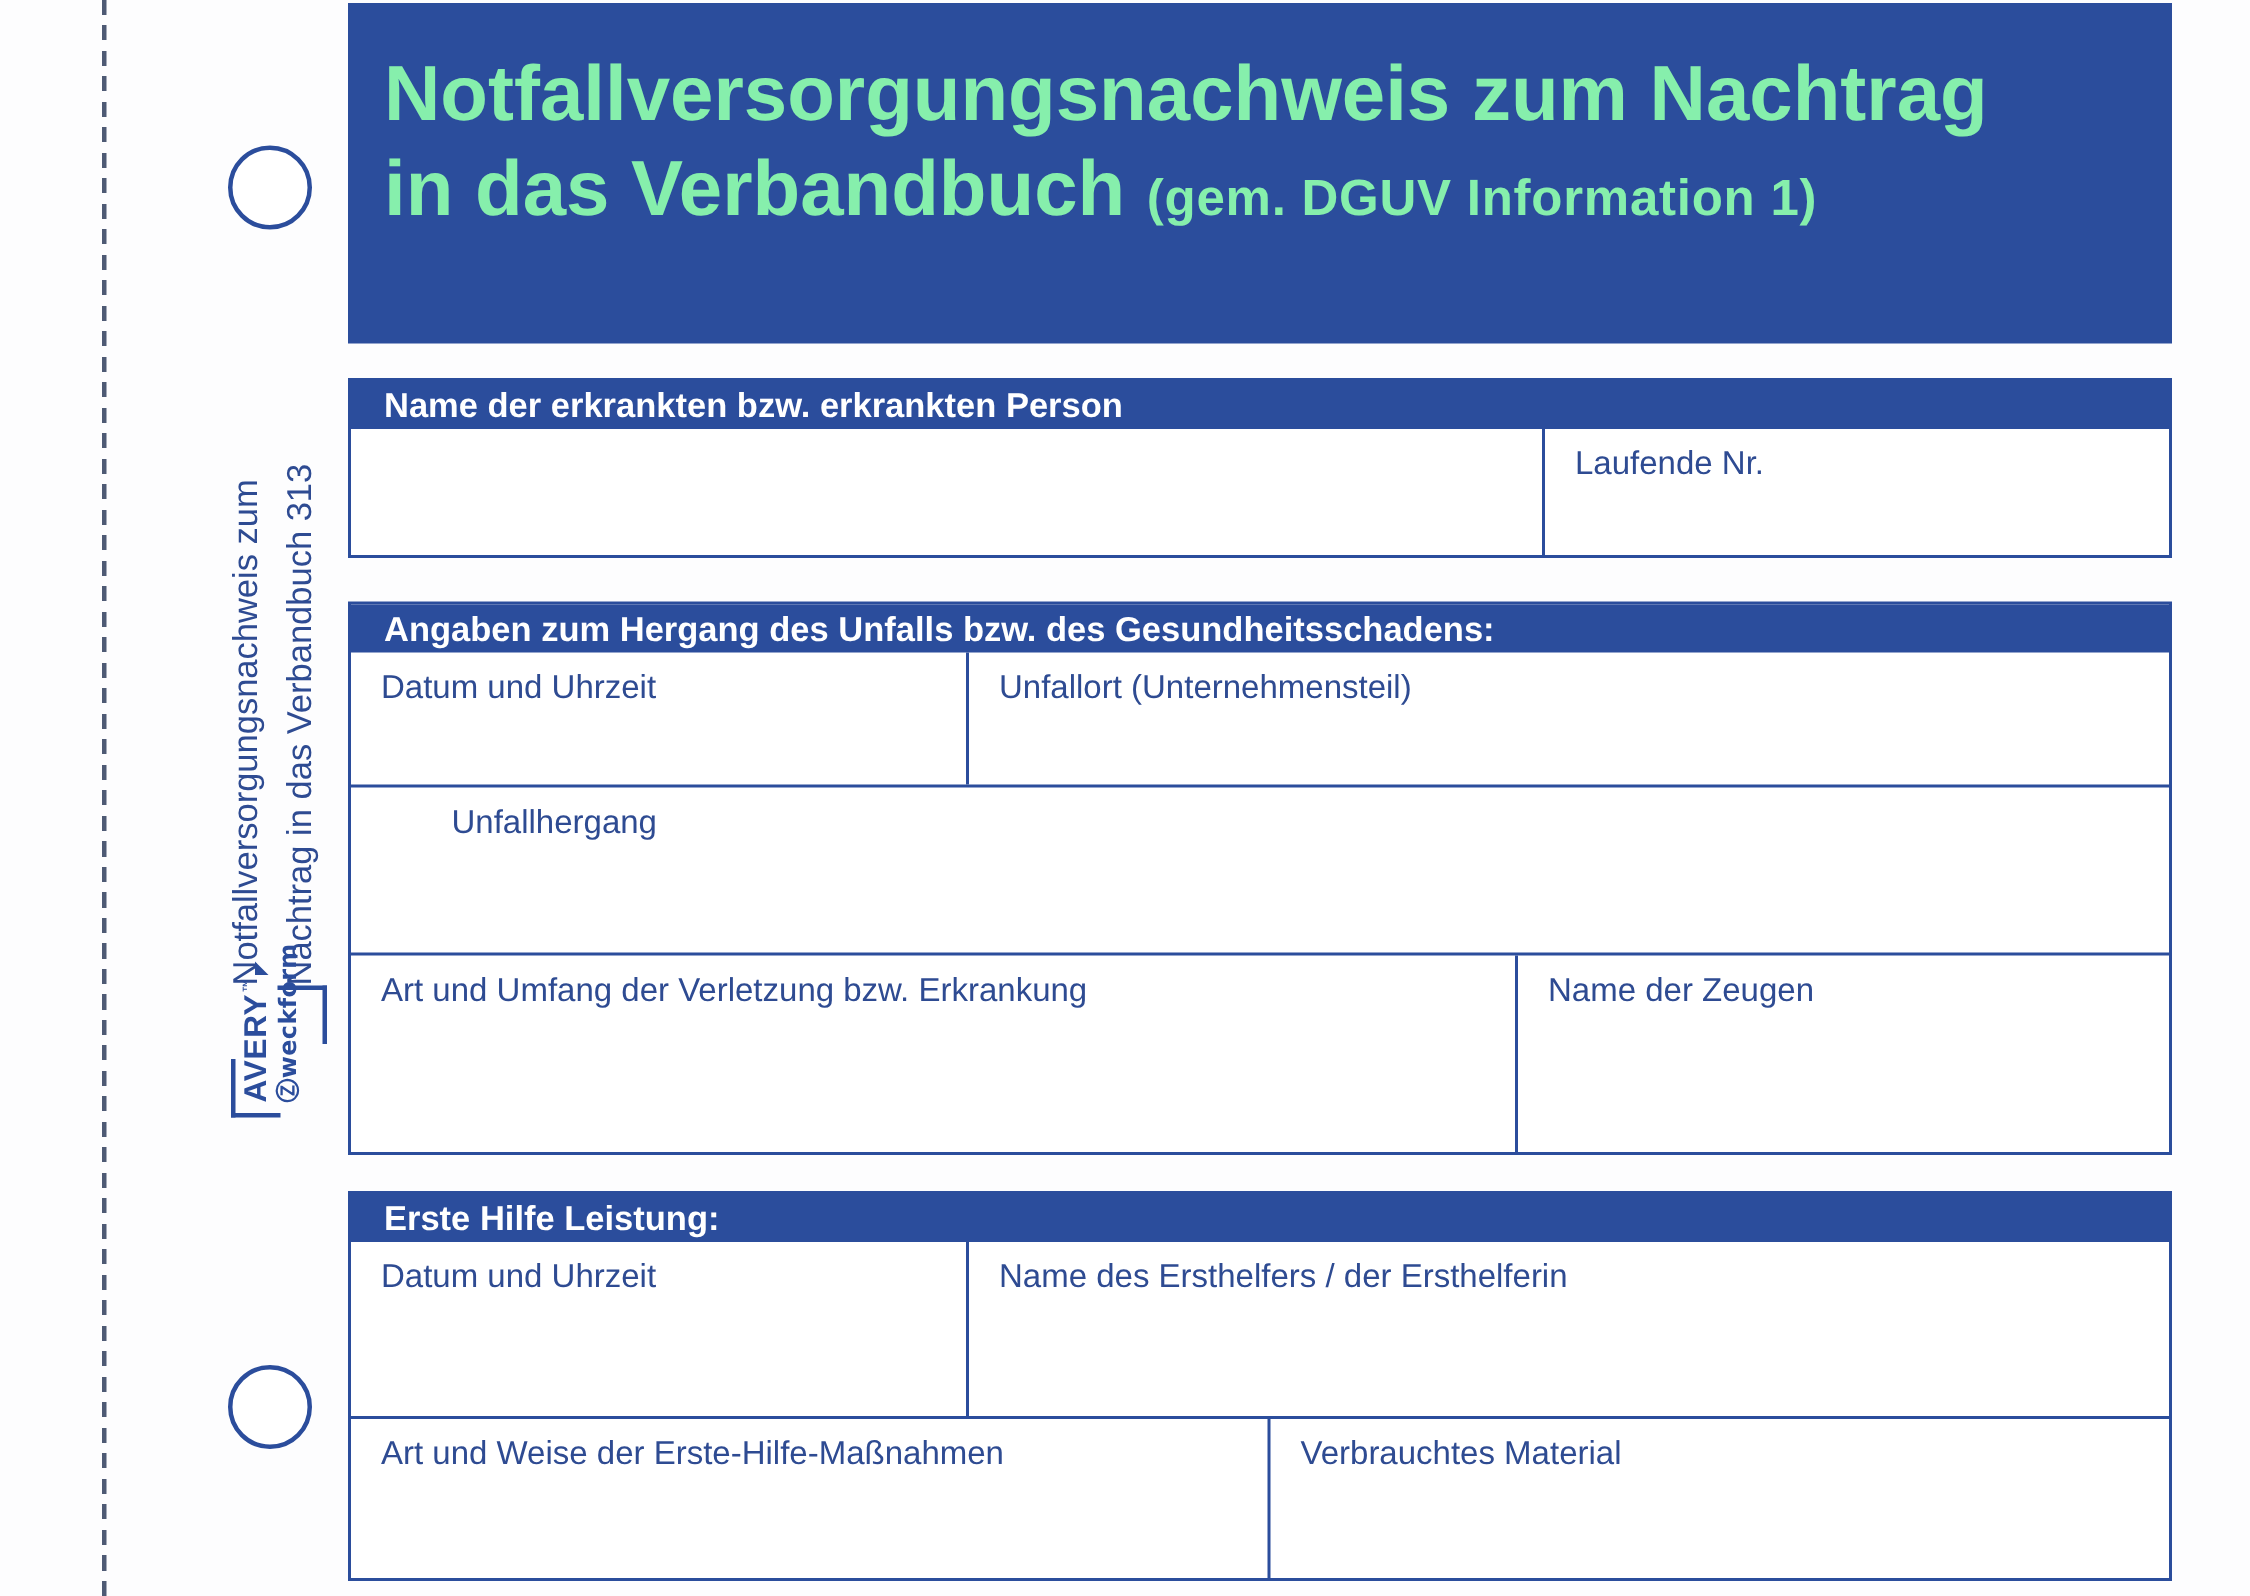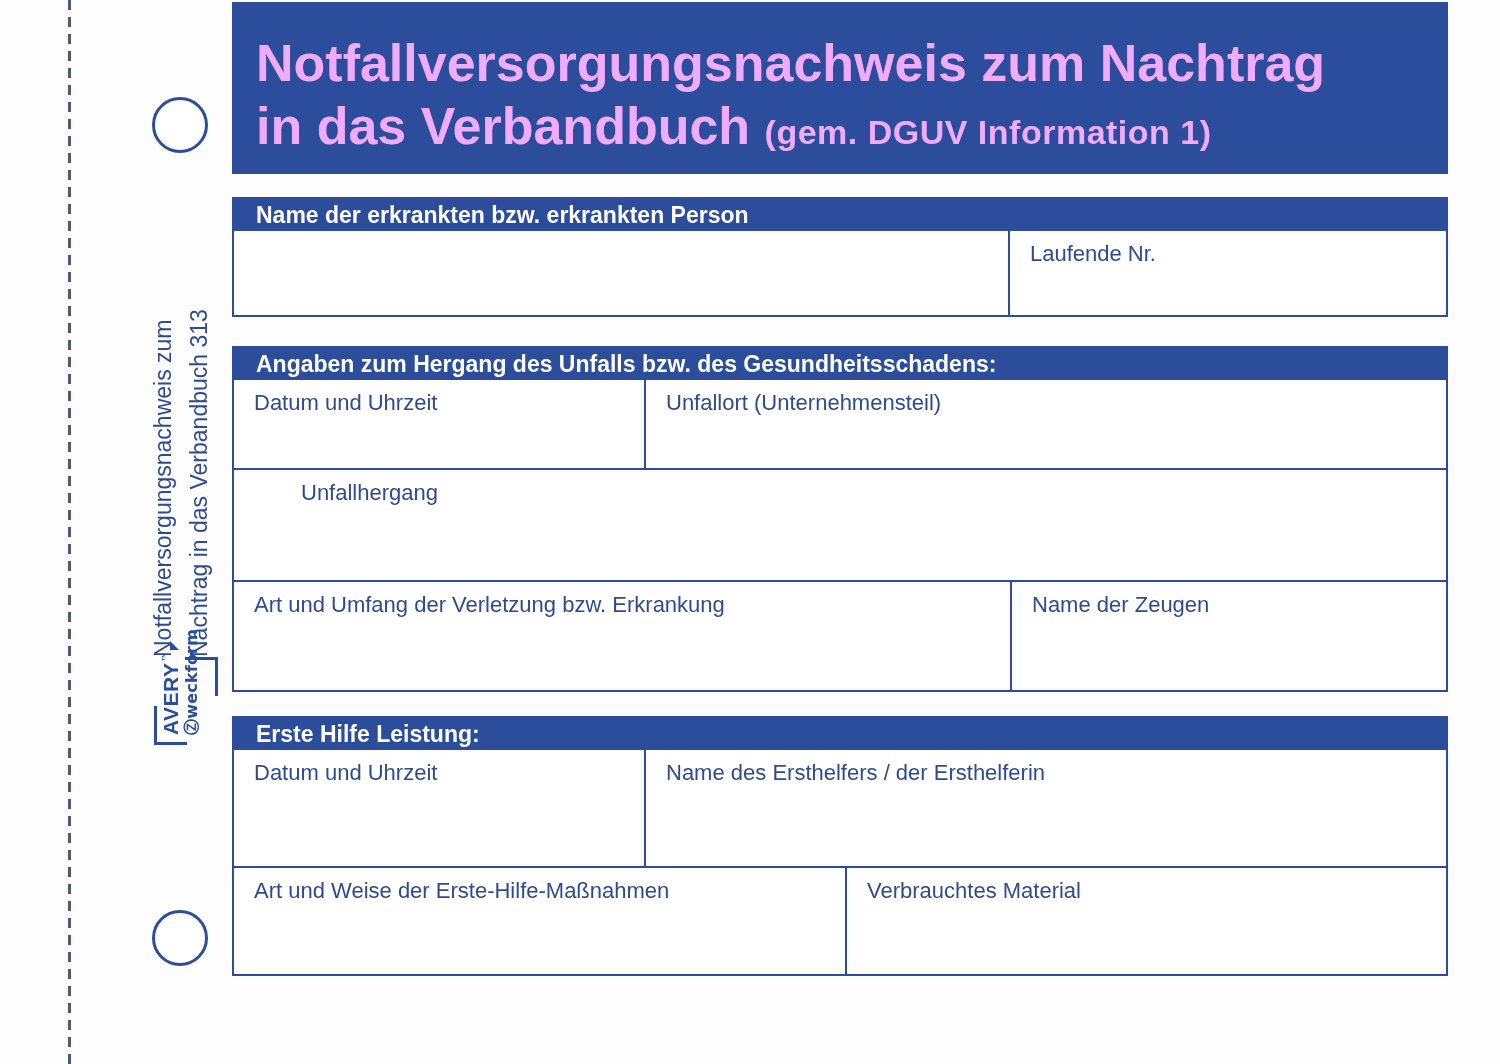--- a/index.html
+++ b/index.html
@@ -40,21 +40,21 @@
   }
   .brand-name{font-size:21px;font-weight:bold;letter-spacing:.5px;line-height:22px;display:flex;align-items:flex-start;}
   .brand-tm{font-size:9px;line-height:10px;margin-left:1px;}
   .brand-flag{width:0;height:0;border-left:9px solid var(--blue);border-bottom:9px solid transparent;margin:10px 0 0 2px;}
   .brand-sub{font-family:"DejaVu Sans", sans-serif;font-size:16px;font-weight:bold;line-height:20px;letter-spacing:.2px;}
   .bracket-tl{position:absolute;left:0;top:0;width:36px;height:30px;border-left:3px solid var(--blue);border-top:3px solid var(--blue);}
   .bracket-br{position:absolute;right:0;bottom:0;width:36px;height:30px;border-right:3px solid var(--blue);border-bottom:3px solid var(--blue);}
   
   .form{position:absolute;left:232px;top:0;width:1216px;}
   .title-block{
-    background:var(--blue);color:#f0abfc;height:172px;margin-top:2px;
+    background:var(--blue);color:#86efac;height:227px;margin-top:2px;
     box-sizing:border-box;padding:30px 0 0 24px;
   }
   .title-line1{font-size:52px;font-weight:bold;line-height:62px;white-space:nowrap;}
   .title-line2{font-size:52px;font-weight:bold;line-height:64px;white-space:nowrap;}
   .title-note{font-size:34px;font-weight:bold;letter-spacing:.5px;}
   
   .section{
     border:2px solid var(--blue);box-sizing:border-box;background:#fff;
   }
   .sec-person{margin-top:23px;}
@@ -67,26 +67,26 @@
   .row{display:flex;box-sizing:border-box;}
   .row + .row{border-top:2px solid var(--blue);}
   .cell{
     box-sizing:border-box;position:relative;
     padding:10px 10px 0 20px;
     color:var(--text);font-size:22px;line-height:26px;
   }
   .cell + .cell{border-left:2px solid var(--blue);}
   .cell .lbl{display:inline-block;}
   
-  .r-person{height:84px;}
+  .r-person{height:84px;padding-left:20px;}
   .c-name{flex:0 0 774px;}
   .c-laufende{flex:1 1 auto;}
   .r-h1{height:88px;}
   .r-h2{height:112px;padding-left:47px;}
-  .r-h3{height:110px;}
+  .r-h3{height:133px;}
   .c-datum{flex:0 0 410px;}
   .c-wide{flex:1 1 auto;}
   .c-verletzung{flex:0 0 776px;}
   .r-e1{height:116px;}
   .r-e2{height:108px;}
   .c-massnahmen{flex:0 0 611px;}
 </style>
 </head>
 <body>
 

